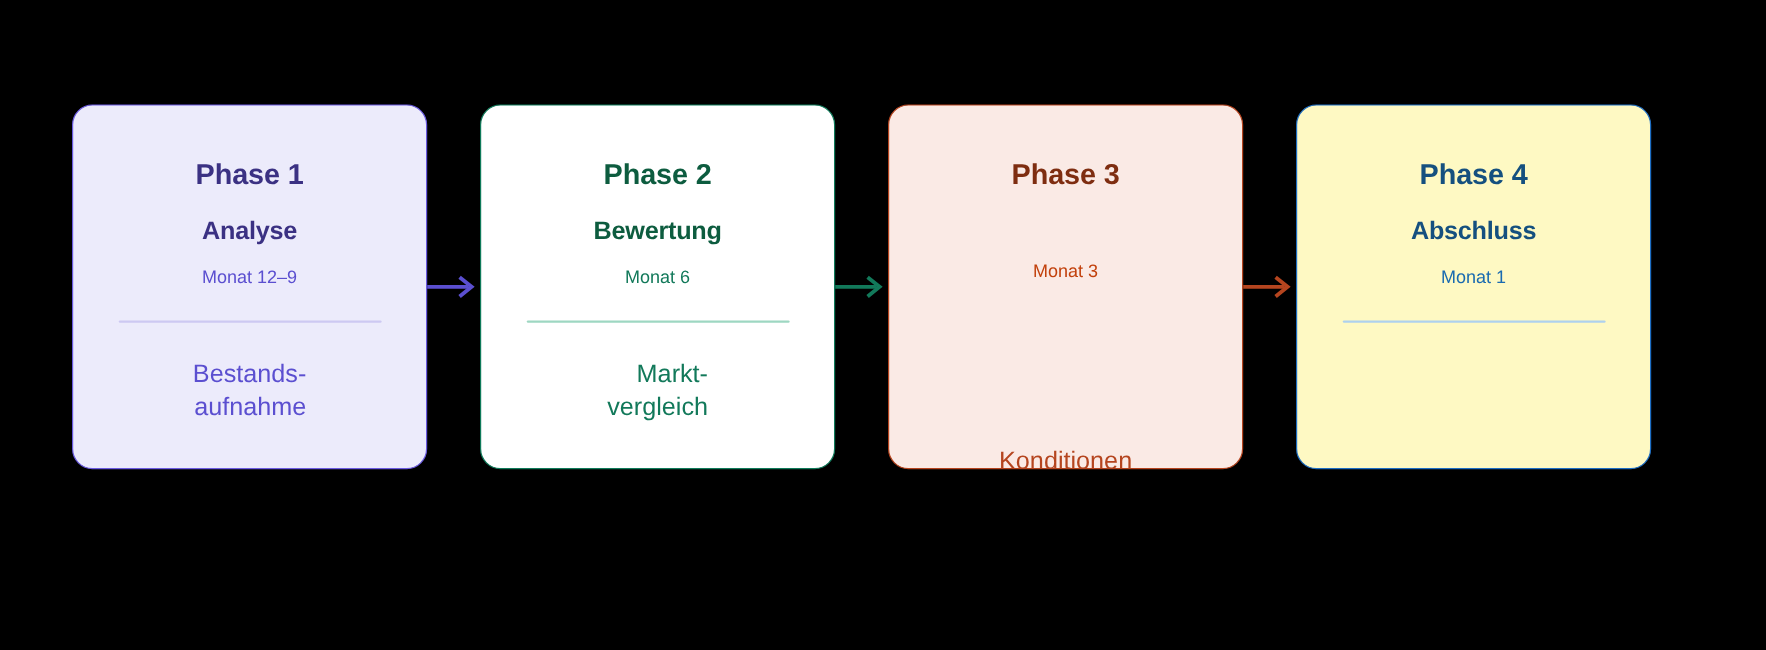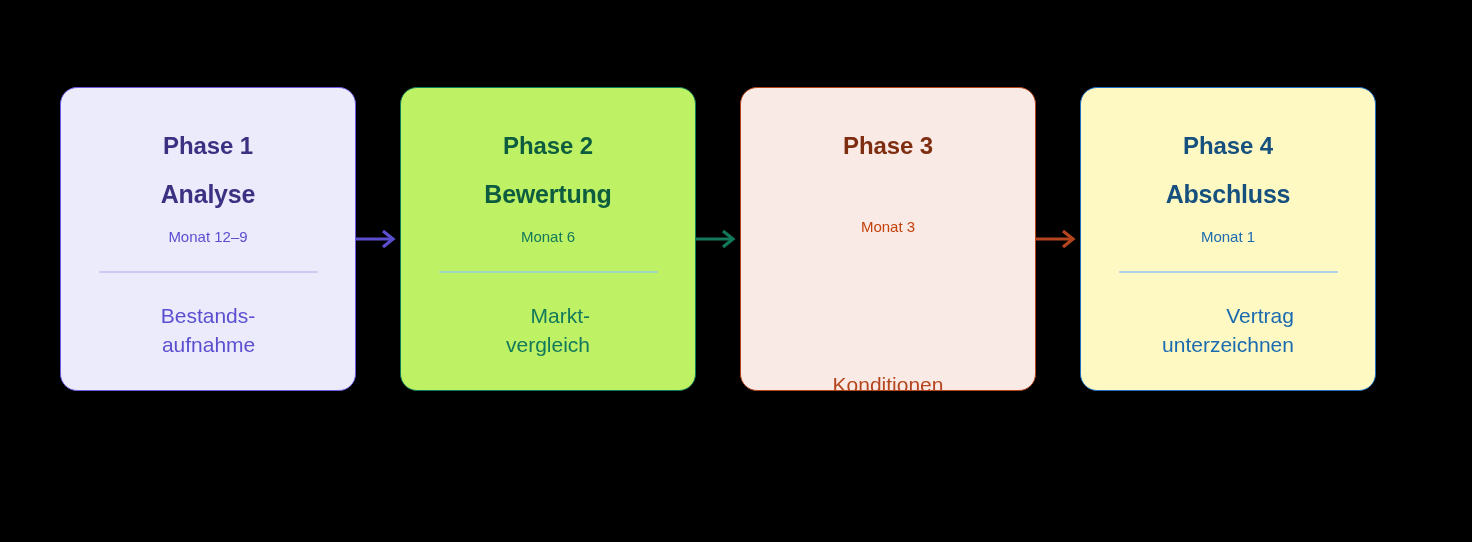--- a/index.html
+++ b/index.html
@@ -53,21 +53,21 @@
 
   .card-title {
     font-size: 24px;
     font-weight: bold;
     line-height: 1.1;
     margin-top: 45px;
     text-align: center;
     letter-spacing: -0.1px;
   }
   .card-subtitle {
-    font-size: 25px;
+    font-size: 21px;
     font-weight: bold;
     line-height: 1.1;
     margin-top: 22px;
     text-align: left;
     letter-spacing: -0.2px;
   }
   .card-timing {
     font-size: 15px;
     font-weight: normal;
     line-height: 1.1;
@@ -131,21 +131,21 @@
 aufnahme</div>
     </div>
 
     <div class="arrow">
       <svg width="44" height="26" viewBox="0 0 44 26" aria-hidden="true">
         <line x1="0" y1="13" x2="33" y2="13" stroke-width="3.2" stroke-linecap="square" stroke="#5b4fd0"></line>
         <polyline points="27,5 37,13 27,21" fill="none" stroke-width="3.2" stroke-linejoin="miter" stroke-linecap="butt" stroke="#5b4fd0"></polyline>
       </svg>
     </div>
 
-    <div class="phase-card" style="background: #bef264; border-color: rgb(15, 122, 90);">
+    <div class="phase-card" style="background: #ffffff; border-color: rgb(15, 122, 90);">
       <div class="card-title" style="color: rgb(13, 92, 63);">Phase 2</div>
       <div class="card-subtitle" style="color: rgb(13, 92, 63);">Bewertung</div>
       <div class="card-timing" style="color: rgb(18, 121, 90);">Monat 6</div>
       <div class="card-divider" style="background: rgb(158, 215, 194);"></div>
       <div class="card-desc" style="color: rgb(18, 121, 90);">Markt-
 vergleich</div>
     </div>
 
     <div class="arrow">
       <svg width="44" height="26" viewBox="0 0 44 26" aria-hidden="true">
@@ -167,20 +167,18 @@
         <line x1="0" y1="13" x2="33" y2="13" stroke-width="3.2" stroke-linecap="square" stroke="#b5451f"></line>
         <polyline points="27,5 37,13 27,21" fill="none" stroke-width="3.2" stroke-linejoin="miter" stroke-linecap="butt" stroke="#b5451f"></polyline>
       </svg>
     </div>
 
     <div class="phase-card" style="background: #fef9c3; border-color: rgb(29, 110, 196);">
       <div class="card-title" style="color: rgb(21, 80, 127);">Phase 4</div>
       <div class="card-subtitle" style="color: rgb(21, 80, 127);">Abschluss</div>
       <div class="card-timing" style="color: rgb(26, 107, 176);">Monat 1</div>
       <div class="card-divider" style="background: rgb(174, 209, 238);"></div>
-      <div class="card-desc" style="color: rgb(26, 107, 176);">Vertrag
-unterzeichnen</div>
     </div>
 
   </div>
 
 
 </div>
 
 </body></html>

